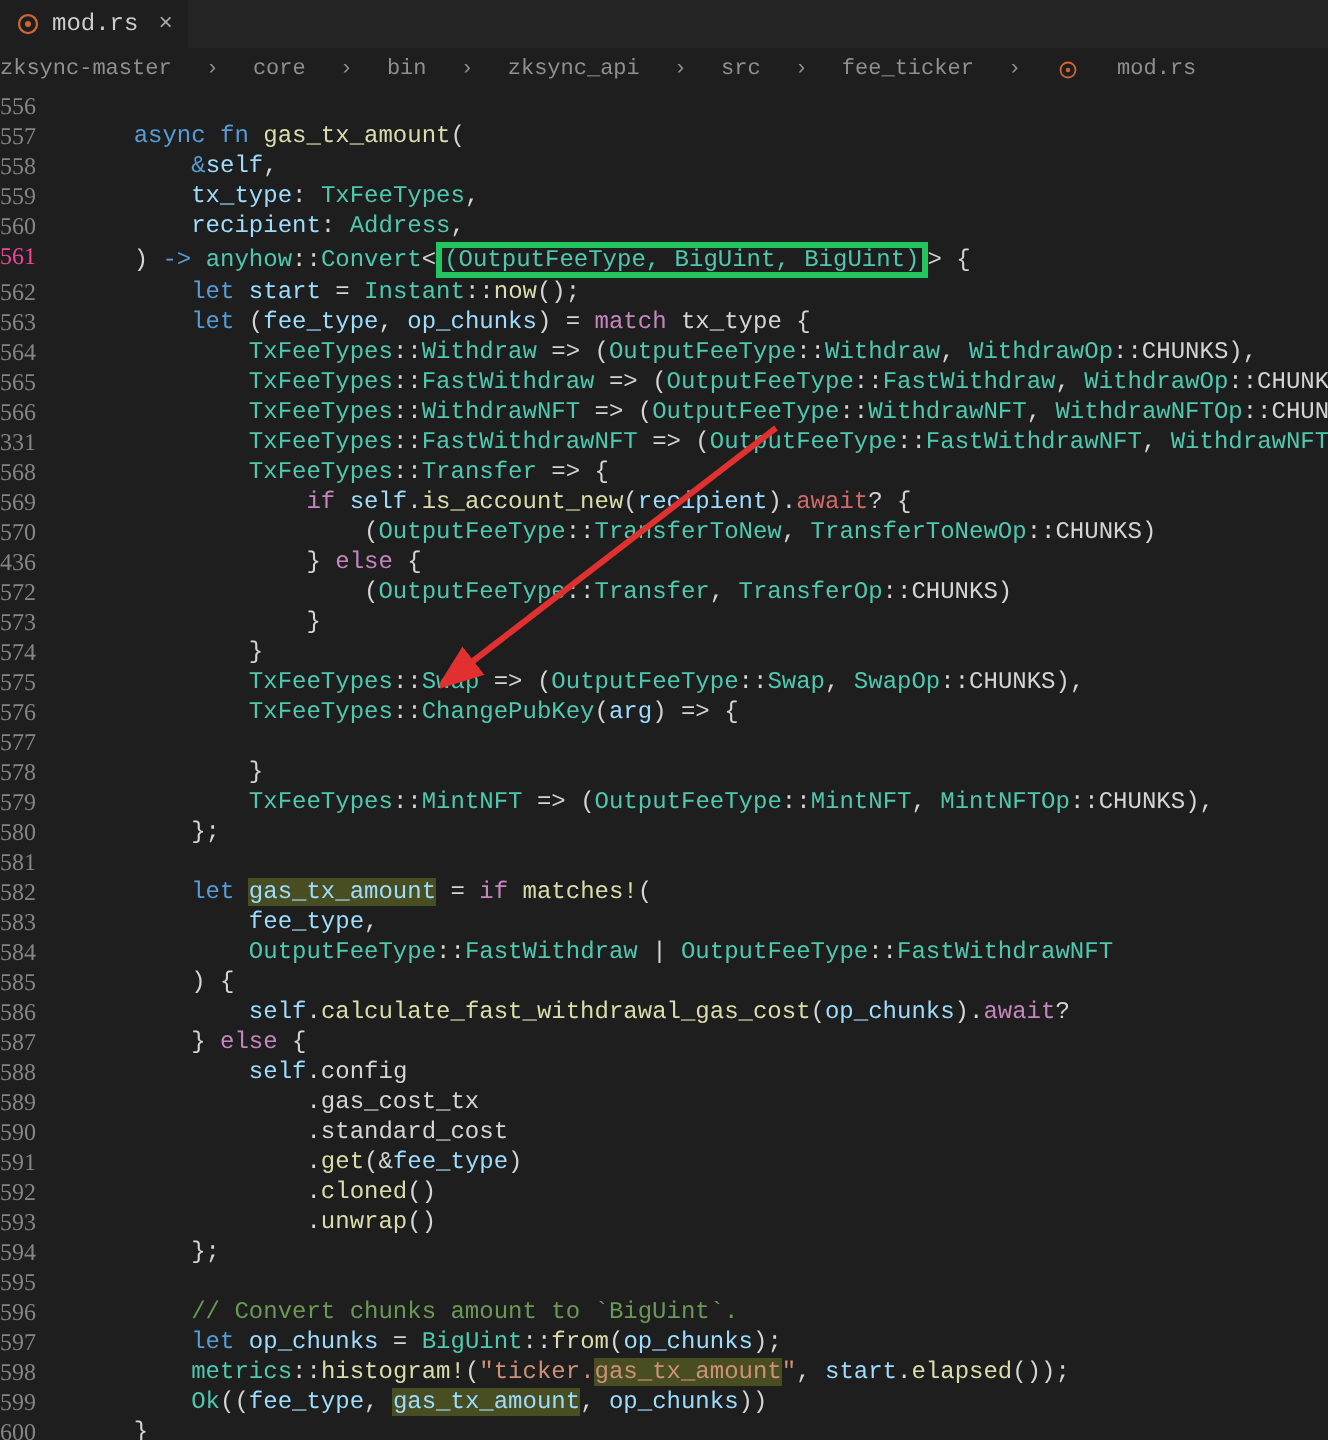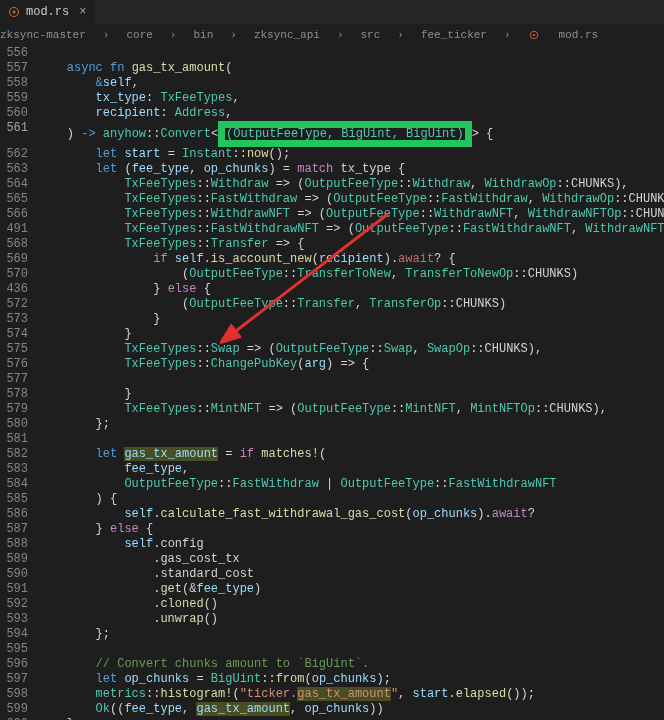--- a/index.html
+++ b/index.html
@@ -48,43 +48,43 @@
     flex-direction: column;
     height: calc(720px - 24px - 22px);
     overflow: hidden;
     font-size: 12px;
     line-height: 15px;
     position: relative;
   }
   .row { display: flex; align-items: flex-start; }
   .ln {
     width: 38px;
-    text-align: right;
     color: #858585;
     padding-right: 10px;
     flex-shrink: 0;
     user-select: none;
-  }
-  .ln.current { color: #a3a3a3; }
+    font-family: Liberation Serif, serif;
+  }
+  .ln.current { color: #ec4899; }
   pre.code {
     margin: 0;
     white-space: pre;
     font-family: inherit;
   }
   
   .kw1 { color: #569cd6; }       
   .kw2 { color: #c586c0; }       
   .fn  { color: #dcdcaa; }       
   .ty  { color: #4ec9b0; }       
   .var { color: #9cdcfe; }       
   .str { color: #ce9178; }       
   .cmt { color: #6a9955; }
   .p   { color: #d4d4d4; }  
   .hl  { background: #484e22; }  
-  .box { border: 7px solid #22c55e; padding: 0 1px; display:inline-block; line-height: 12px;}
+  .box { border: 3px solid #22c55e; padding: 0 1px; display:inline-block; line-height: 12px;}
   
   .arrow {
     position: absolute;
     pointer-events: none;
   }
 </style>
 </head>
 <body>
 
 <div class="tabs">
@@ -173,21 +173,21 @@
       <span class="ln">565</span>
       <pre class="code">            <span class="ty">TxFeeTypes</span><span class="p">::</span><span class="ty">FastWithdraw</span><span class="p"> =&gt; (</span><span class="ty">OutputFeeType</span><span class="p">::</span><span class="ty">FastWithdraw</span><span class="p">, </span><span class="ty">WithdrawOp</span><span class="p">::CHUNKS),</span></pre>
     </div>
 
 <div class="row">
       <span class="ln">566</span>
       <pre class="code">            <span class="ty">TxFeeTypes</span><span class="p">::</span><span class="ty">WithdrawNFT</span><span class="p"> =&gt; (</span><span class="ty">OutputFeeType</span><span class="p">::</span><span class="ty">WithdrawNFT</span><span class="p">, </span><span class="ty">WithdrawNFTOp</span><span class="p">::CHUNKS),</span></pre>
     </div>
 
 <div class="row">
-      <span class="ln">491</span>
+      <span class="ln">331</span>
       <pre class="code">            <span class="ty">TxFeeTypes</span><span class="p">::</span><span class="ty">FastWithdrawNFT</span><span class="p"> =&gt; (</span><span class="ty">OutputFeeType</span><span class="p">::</span><span class="ty">FastWithdrawNFT</span><span class="p">, </span><span class="ty">WithdrawNFTOp</span></pre>
     </div>
 
 <div class="row">
       <span class="ln">568</span>
       <pre class="code">            <span class="ty">TxFeeTypes</span><span class="p">::</span><span class="ty">Transfer</span><span class="p"> =&gt; {</span></pre>
     </div>
 
 <div class="row">
       <span class="ln">569</span>

